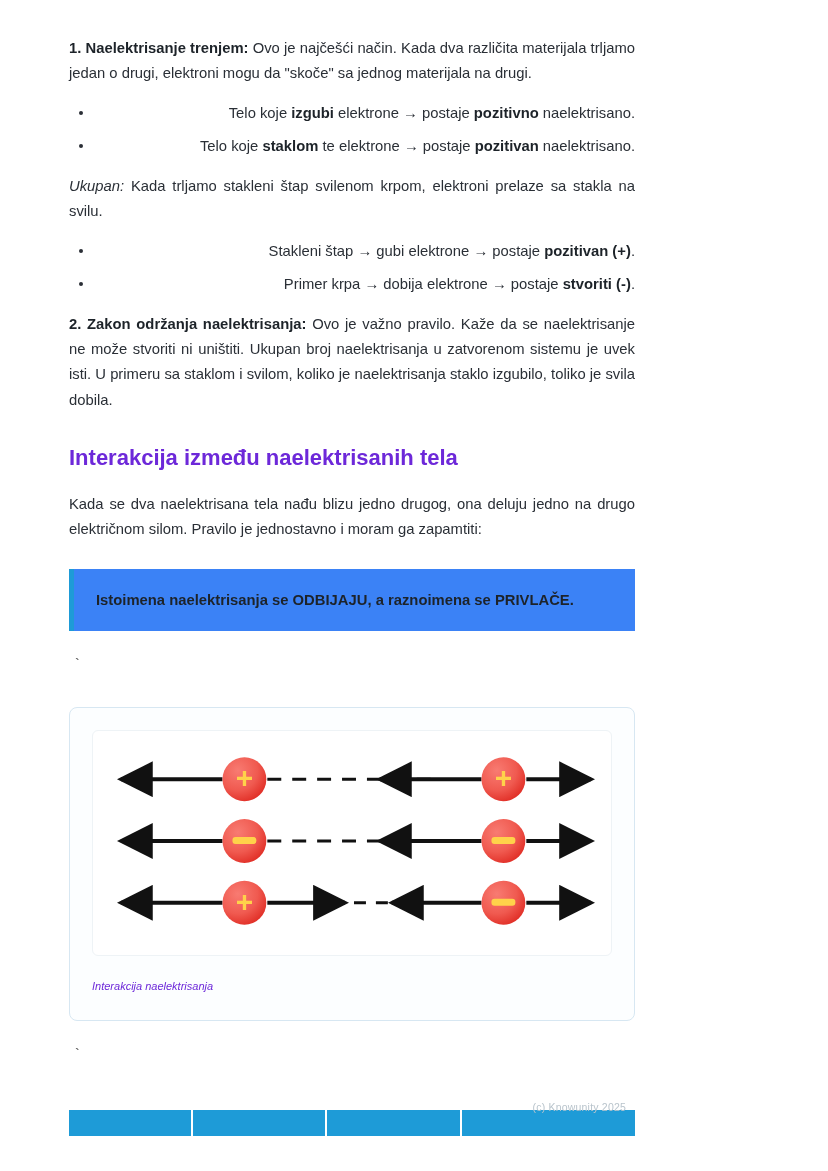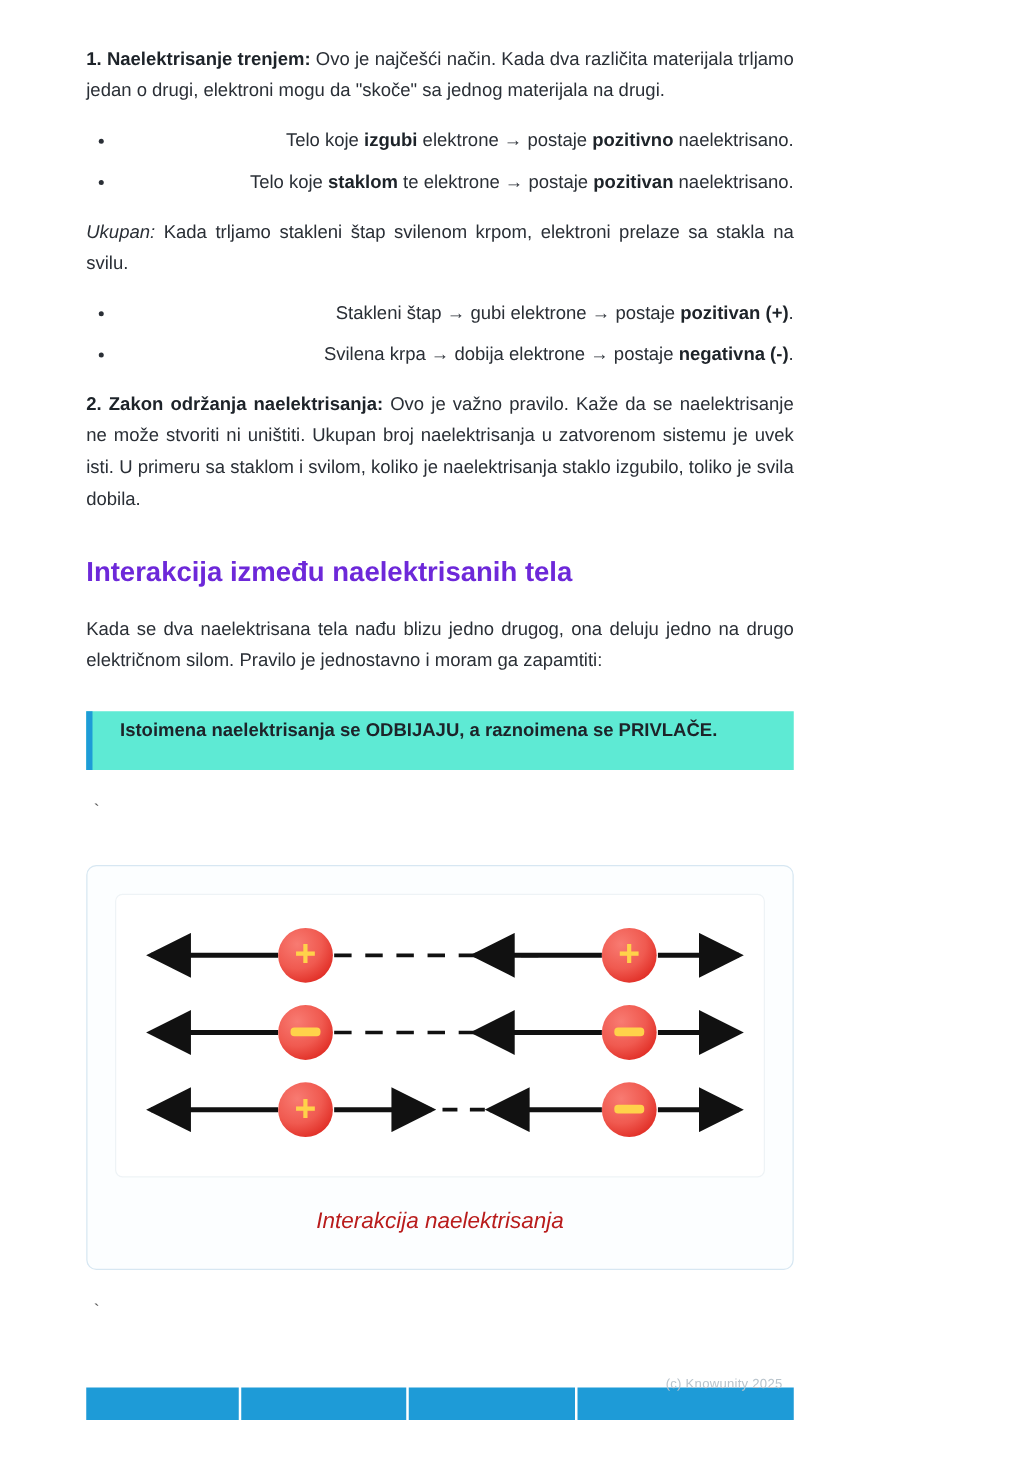--- a/index.html
+++ b/index.html
@@ -53,23 +53,23 @@
     background: #2a2f36;
   }
   h2.section-heading {
     font-size: 22px;
     font-weight: bold;
     color: #6d28d9;
     margin: 30px 0 18px 0;
     line-height: 1.4;
   }
   .callout {
-    background: #5eead4;
+    background: #3b82f6;
     border-left: 5px solid #1e9bd7;
-    padding: 3px 22px 18px 22px;
+    padding: 18px 22px 18px 22px;
     margin: 26px 0 18px 0;
   }
   .callout p {
     margin: 0;
     font-weight: bold;
     font-size: 14.8px;
     line-height: 1.78;
     color: #1d2329;
     text-align: justify;
   }
@@ -86,24 +86,23 @@
     background: #fcfeff;
     padding: 22px;
   }
   .figure-inner {
     background: #ffffff;
     border: 1px solid #eef3f6;
     border-radius: 6px;
     padding: 10px 0;
   }
   .figure-caption {
-    text-align: center;
     font-style: italic;
-    font-size: 18px;
-    color: #b91c1c;
+    font-size: 11px;
+    color: #6d28d9;
     margin: 24px 0 6px 0;
   }
   .bottom-bar {
     position: absolute;
     left: 69px;
     top: 1110px;
     width: 566px;
     height: 26px;
     display: flex;
   }
@@ -147,21 +146,21 @@
 
     <ul>
       <li><span>Telo koje </span><strong>izgubi</strong><span> elektrone → postaje </span><strong>pozitivno</strong><span> naelektrisano.</span></li>
       <li><span>Telo koje </span><strong>staklom</strong><span> te elektrone → postaje </span><strong>pozitivan</strong><span> naelektrisano.</span></li>
     </ul>
 
     <p class="justified"><em>Ukupan:</em><span> Kada trljamo stakleni štap svilenom krpom, elektroni prelaze sa stakla na svilu.</span></p>
 
     <ul>
       <li><span>Stakleni štap → gubi elektrone → postaje </span><strong>pozitivan (+)</strong><span>.</span></li>
-      <li><span>Svilena krpa → dobija elektrone → postaje </span><strong>negativna (-)</strong><span>.</span></li>
+      <li><span>Primer krpa → dobija elektrone → postaje </span><strong>stvoriti (-)</strong><span>.</span></li>
     </ul>
 
     <p class="justified"><strong>2. Zakon održanja naelektrisanja:</strong><span> Ovo je važno pravilo. Kaže da se naelektrisanje ne može stvoriti ni uništiti. Ukupan broj naelektrisanja u zatvorenom sistemu je uvek isti. U primeru sa staklom i svilom, koliko je naelektrisanja staklo izgubilo, toliko je svila dobila.</span></p>
 
     <h2 class="section-heading">Interakcija između naelektrisanih tela</h2>
 
     <p class="justified">Kada se dva naelektrisana tela nađu blizu jedno drugog, ona deluju jedno na drugo električnom silom. Pravilo je jednostavno i moram ga zapamtiti:</p>
 
     <div class="callout">
       <p><span>Istoimena naelektrisanja se </span><span>ODBIJAJU</span><span>, a raznoimena se </span><span>PRIVLAČE.</span></p>

